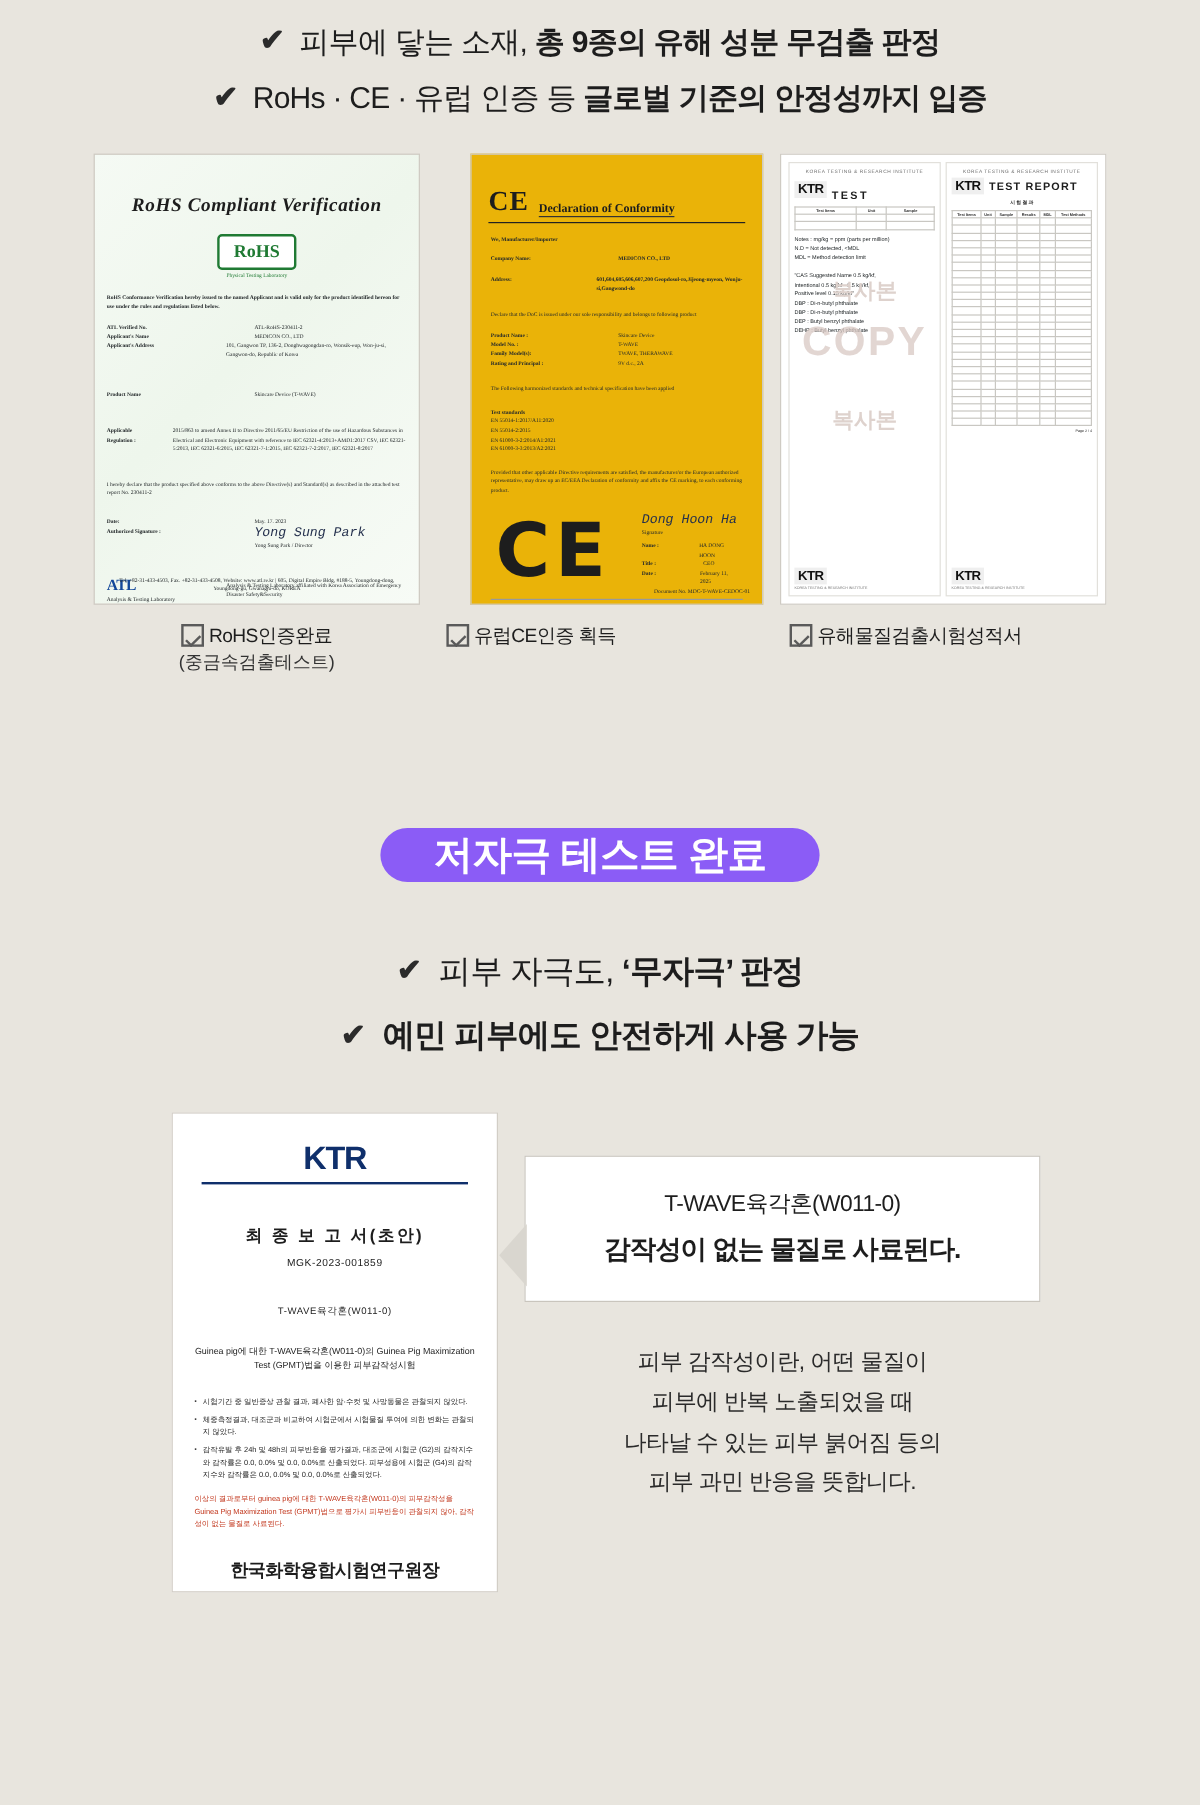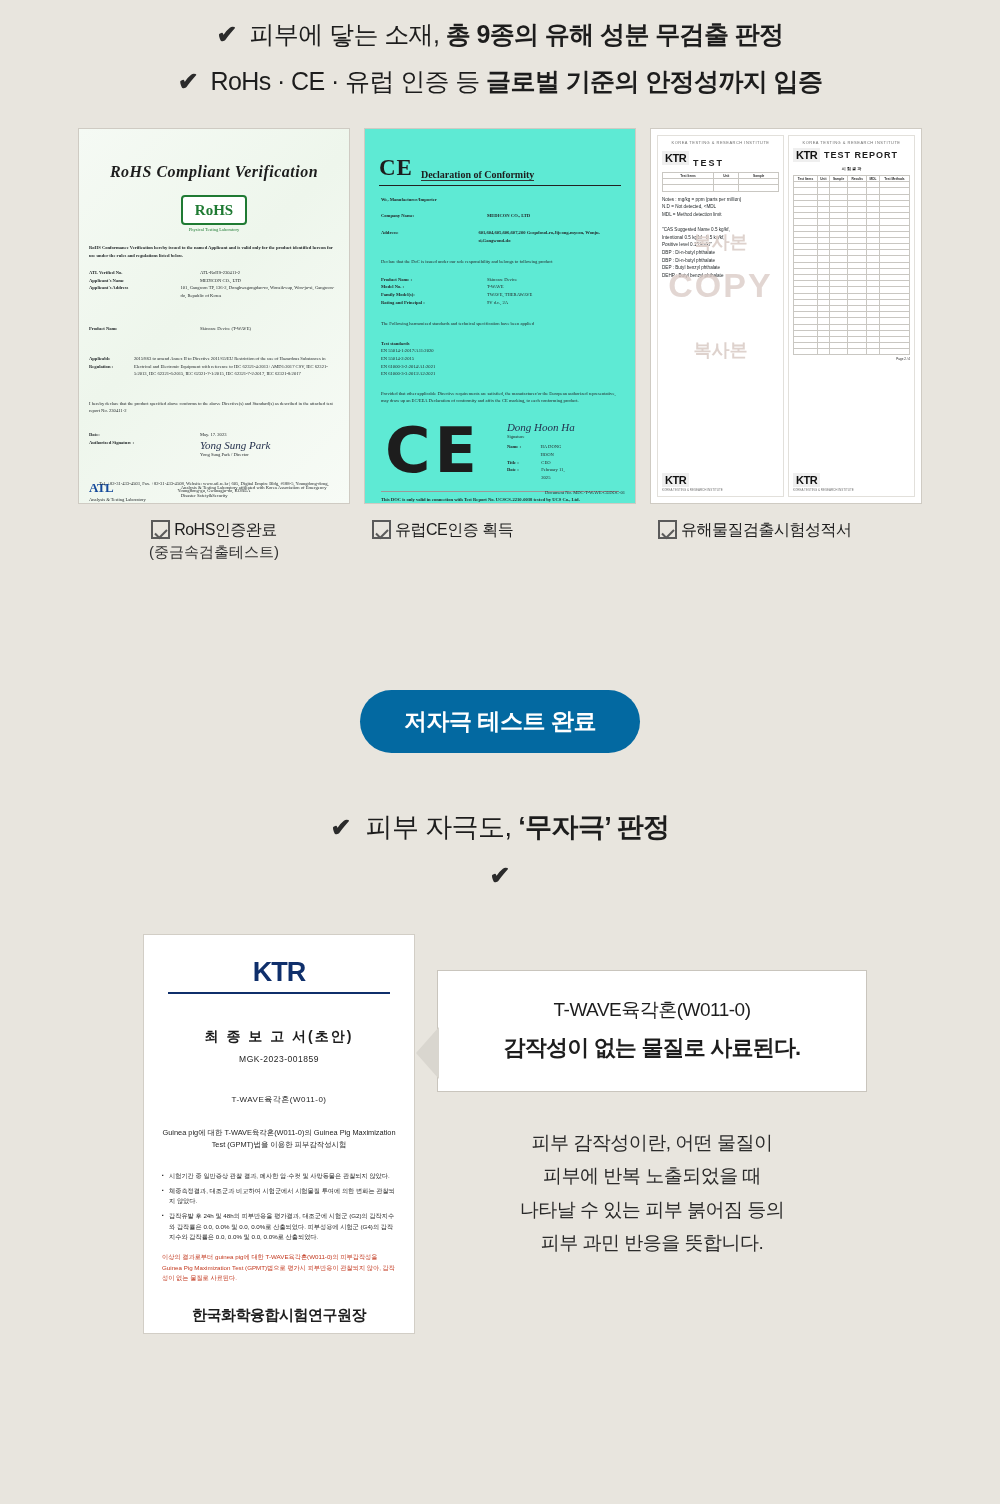--- a/index.html
+++ b/index.html
@@ -104,35 +104,35 @@
     border-radius: 4px;
     color: #1f7a33;
     font-weight: bold;
     font-size: 15px;
     display: flex; align-items: center; justify-content: center;
     background: #fff;
   }
   .c1 .logo-sub { text-align:center; font-size:4.5px; color:#1f7a33; margin-top:2px;}
   .tiny { font-size: 4.6px; line-height: 1.65; color: #23282a; }
   .tiny.b { font-weight: bold; }
-  .row2 { display:flex; gap:6px; }
+  .row2 { display:flex; gap:18px; }
   .row2 .l { width: 42%; }
   .sig {
-    font-family: Liberation Serif, serif;
+    font-family: Liberation Mono, monospace;
     font-style: italic;
     font-size: 11px;
     color: #24304d;
   }
   .c1 .atl {
     color: #13489a; font-weight: bold; font-size: 13px;
     letter-spacing: -0.5px;
   }
 
   
-  .c2 { background:#5eead4; font-family:"Liberation Serif", serif; }
+  .c2 { background:#eab308; font-family:"Liberation Serif", serif;margin-left:28px; }
   .c2 .ce-top { display:flex; align-items:flex-end; gap:8px; border-bottom:1px solid #222; padding-bottom:4px; margin:16px 4px 10px;}
   .c2 .ce-mark-sm { font-size:23px; font-weight:bold; letter-spacing:1px;}
   .c2 .doc-title { font-size:10px; font-weight:bold; border-bottom:1px solid #333; }
   .ce-big {
     display:flex; align-items:center; gap:6px; margin:16px 0 6px 10px;
   }
   .ce-big .g {
     font-size: 62px; line-height: .8; font-weight: bold;
     font-family: "DejaVu Sans", sans-serif;
     letter-spacing: -2px;
@@ -154,26 +154,26 @@
     font-size:34px; font-weight:bold; letter-spacing:2px;
     transform: rotate(0deg);
   }
   .wm2 { position:absolute; left:0; right:0; top:26%; text-align:center; color:#ded2cd; font-size:18px; font-weight:bold;}
   .wm3 { position:absolute; left:0; right:0; top:56%; text-align:center; color:#ded2cd; font-size:18px; font-weight:bold;}
 
   
   .pill-wrap { text-align:center; margin-top: 128px; }
   .pill {
     display:inline-block;
-    background:#0369a1;
+    background:#8b5cf6;
     color:#fff;
-    font-size:23px;
+    font-size:33px;
     font-weight:bold;
     letter-spacing:-0.5px;
-    padding:16px 44px;
+    padding:0 44px;
     border-radius:36px;
   }
 
   
   .mid-bullets { margin-top: 56px; text-align:center; }
   .mid-bullets .bullet-row { gap:14px; margin-bottom:18px; }
   .mid-bullets .b-text { font-size:27px; }
 
   
   .bottom {
@@ -711,20 +711,23 @@
 
 <section class="mid-bullets">
   <div class="bullet-row">
     <span class="check">✔</span>
     <span class="b-text">
       <span>피부 자극도, </span><span class="strong">‘무자극’ 판정</span>
     </span>
   </div>
   <div class="bullet-row">
     <span class="check">✔</span>
+    <span class="b-text">
+      <span></span><span class="strong">예민 피부에도 안전하게 사용 가능</span>
+    </span>
   </div>
 </section>
 
 <section class="bottom">
   <div class="ktr-report">
     <div class="brand">KTR</div>
     <div class="rule"></div>
     <div class="title">최 종 보 고 서(초안)</div>
     <div class="code">MGK-2023-001859</div>
     <div class="model">T-WAVE육각혼(W011-0)</div>

